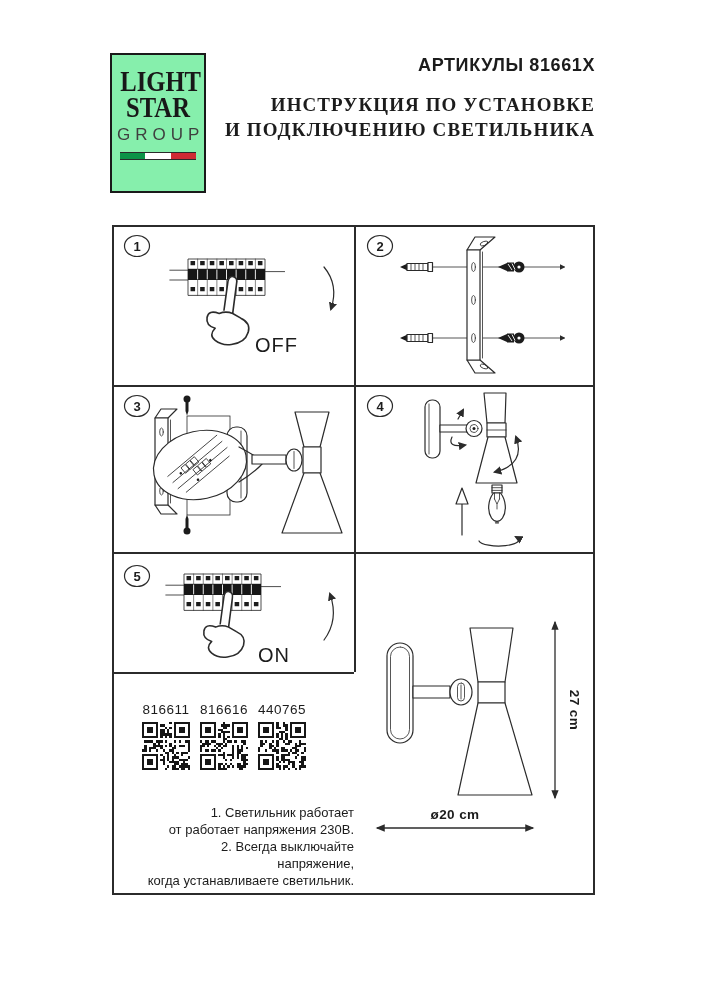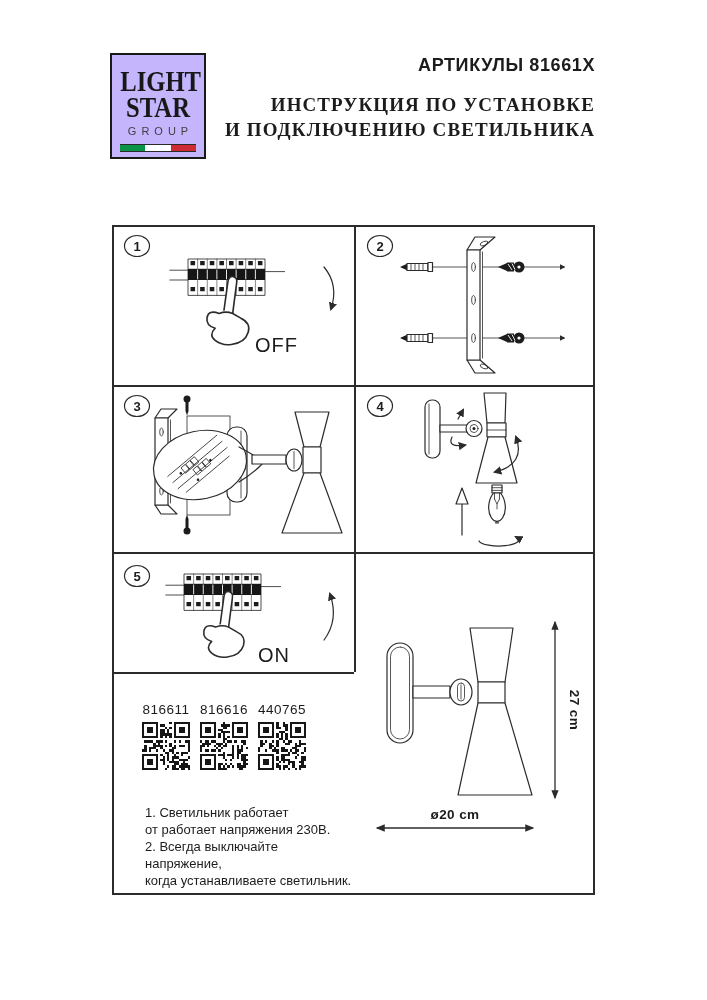--- a/index.html
+++ b/index.html
@@ -1,25 +1,25 @@
 <!DOCTYPE html>
 <html><head>
 <meta charset="utf-8">
 <style>
   html,body{margin:0;padding:0;background:#fff;}
   .page{position:relative;width:707px;height:1000px;background:#ffffff;overflow:hidden;
         font-family:"Liberation Sans","DejaVu Sans",sans-serif;color:var(--ink,#1c1c1c);}
   
-  .logo-box{position:absolute;left:110px;top:53px;width:96px;height:106px;
-            border:2px solid #1a1a1a;background:#c4b5fd;box-sizing:border-box;text-align:center;}
+  .logo-box{position:absolute;left:110px;top:53px;width:96px;height:140px;
+            border:2px solid #1a1a1a;background:#86efac;box-sizing:border-box;text-align:center;}
   .logo-word{font-family:"Liberation Serif","DejaVu Serif",serif;font-weight:bold;
              font-size:30px;line-height:26px;letter-spacing:0;transform:scaleX(.82);
              transform-origin:center;color:#181818;}
   .logo-word.first{margin-top:13px;}
-  .logo-group{margin-top:5px;font-size:11px;letter-spacing:5px;padding-left:5px;color:#3f3f3f;}
+  .logo-group{margin-top:5px;font-size:17px;letter-spacing:5px;padding-left:5px;color:#3f3f3f;}
   .logo-flag{margin:7px auto 0;width:76px;height:8px;border-top:1.5px solid #2a2a2a;
              border-bottom:1.5px solid #2a2a2a;display:flex;box-sizing:border-box;}
   .logo-flag span{flex:1;height:100%;}
   .fl-g{background:var(--flag-green,#0b9347);} .fl-w{background:var(--flag-white,#fff);}
   .fl-r{background:var(--flag-red,#cf2b34);}
   .hdr-right{position:absolute;right:112px;top:52px;text-align:right;}
   .hdr-series{font-size:18px;font-weight:bold;letter-spacing:.6px;line-height:27px;}
   .hdr-title{margin-top:13px;font-size:19px;font-weight:bold;letter-spacing:1.1px;line-height:25px;font-family:Liberation Serif, serif;}
   
   .frame{position:absolute;left:112px;top:225px;width:483px;height:670px;
@@ -38,21 +38,21 @@
   .lnd{stroke:#2b2b2b;stroke-width:1.3;fill:none;}
   .fillk{fill:#1c1c1c;stroke:none;}
   .num{font-size:13px;font-weight:bold;text-anchor:middle;}
   .offon{font-size:20px;letter-spacing:1px;}
   .dimlbl{font-size:13.5px;font-weight:bold;text-anchor:middle;letter-spacing:.4px;}
   
   .qr-area{position:absolute;left:0;top:447px;width:242px;height:221px;}
   .qr-col{position:absolute;top:30px;width:58px;text-align:center;}
   .qr-label{font-size:13.5px;font-weight:normal;letter-spacing:.5px;margin-bottom:5px;}
   .qr{shape-rendering:crispEdges;display:block;margin:0 auto;}
-  .notes{position:absolute;left:33px;top:132px;font-size:13px;line-height:17px;}
+  .notes{position:absolute;left:33px;top:132px;font-size:13px;line-height:17px;text-align:right;}
 </style>
 </head>
 <body>
 
 <div class="page" style="--flag-green: #0b9347; --flag-white: #ffffff; --flag-red: #cf2b34; --ink: #1c1c1c; --line: #2b2b2b;">
 
   <svg width="0" height="0" style="position:absolute" aria-hidden="true">
     <defs>
       <marker id="arr" viewBox="0 0 10 10" refX="8.5" refY="5" markerWidth="10" markerHeight="7" orient="auto-start-reverse">
         <path d="M0,1 L10,5 L0,9 z" fill="#2b2b2b"></path>

